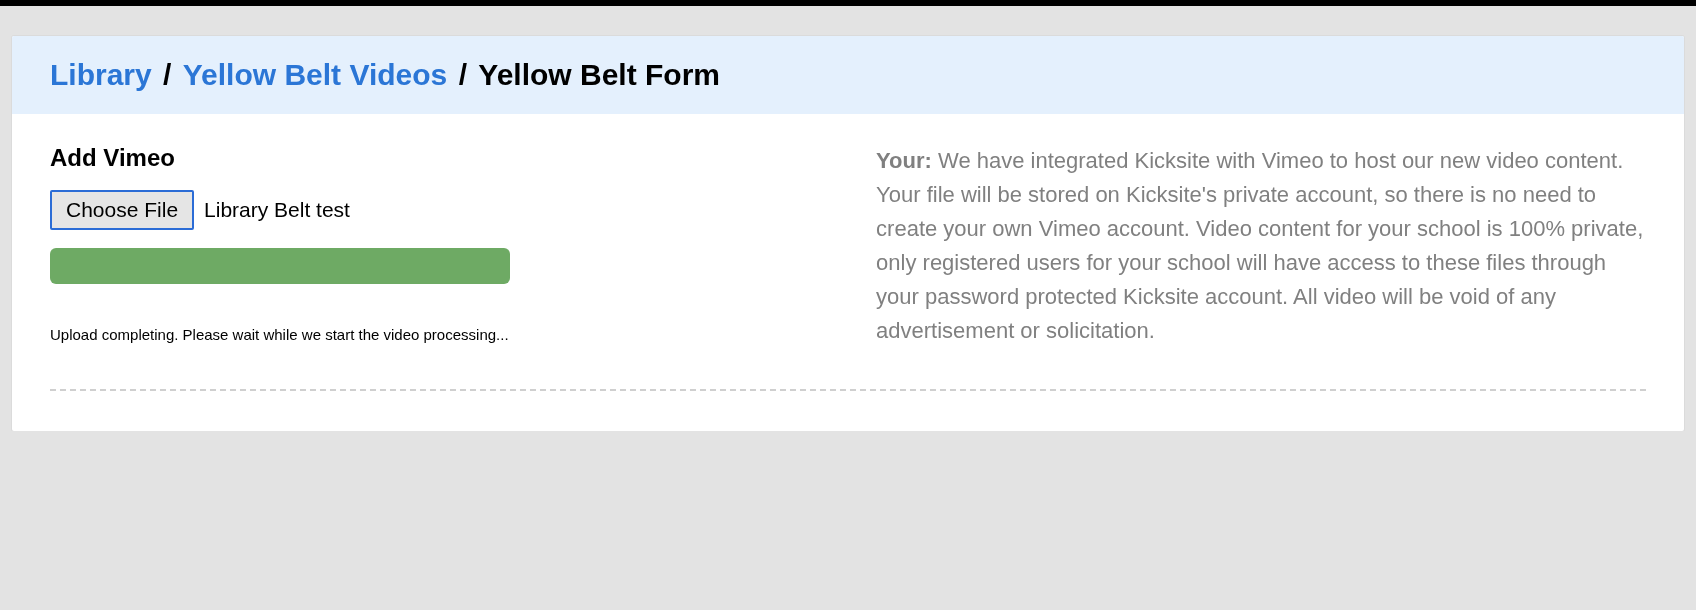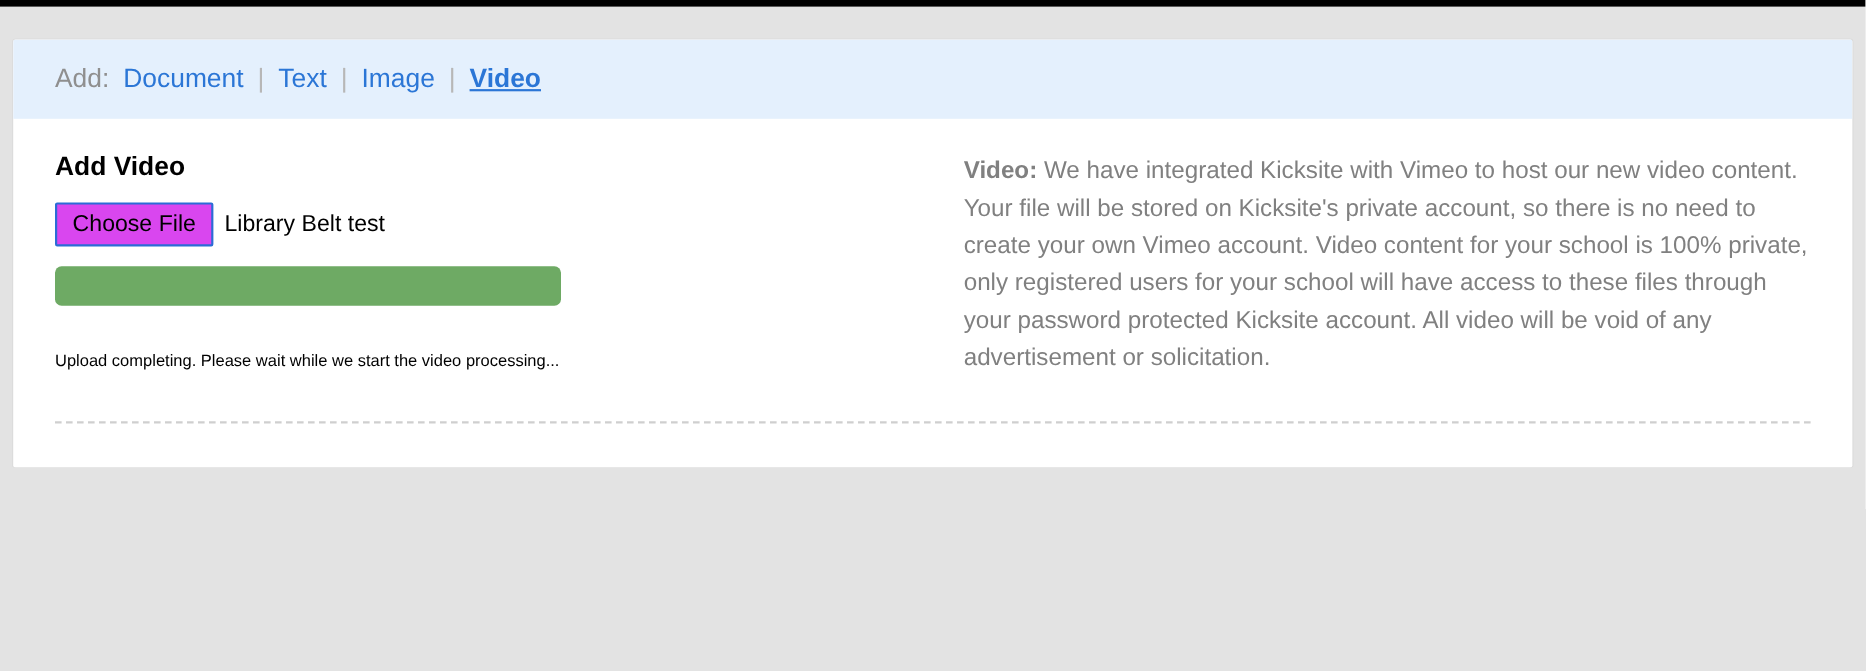--- a/index.html
+++ b/index.html
@@ -77,21 +77,21 @@
       font-weight: 700;
       margin-bottom: 18px;
     }
     .filerow {
       display: flex;
       align-items: center;
       gap: 10px;
       margin-bottom: 18px;
     }
     .file-btn {
-      background: #d946ef;
+      background: #e5e5e5;
       border: 2px solid #2b6cd6;
       border-radius: 2px;
       padding: 6px 14px;
       font-size: 21px;
       cursor: pointer;
       font-family: inherit;
     }
     .filename {
       font-size: 21px;
     }
@@ -121,49 +121,46 @@
   </style>
 </head>
 <body>
 
 <div class="topbar"></div>
 
 <div class="outer">
   <div class="panel">
 
     <div class="header">
-      <div class="addbar">
-        <span class="label">Add:</span>
-        <a href="#">Document</a>
-        <span class="pipe">|</span>
-        <a href="#">Text</a>
-        <span class="pipe">|</span>
-        <a href="#">Image</a>
-        <span class="pipe">|</span>
-        <a href="#" class="active">Video</a>
+      <div class="breadcrumb">
+        <a href="#">Library</a>
+        <span class="sep"> / </span>
+        <a href="#">Yellow Belt Videos</a>
+        <span class="sep"> / </span>
+        <span class="current">Yellow Belt Form</span>
       </div>
     </div>
 
     <div class="body">
       <div class="left">
-        <div class="section-title">Add Video</div>
+        <div class="section-title">Add Vimeo</div>
 
         <div class="filerow">
           <button class="file-btn">Choose File</button>
           <span class="filename">Library Belt test</span>
         </div>
 
         <div class="progress"></div>
 
         <div class="status">Upload completing. Please wait while we start the video processing...</div>
       </div>
 
       <div class="right">
         <p class="note">
-          <strong>Video:</strong>
+          <strong>Your:</strong>
           <span>We have integrated Kicksite with Vimeo to host our new video content. Your file will be stored on Kicksite's private account, so there is no need to create your own Vimeo account. Video content for your school is 100% private, only registered users for your school will have access to these files through your password protected Kicksite account. All video will be void of any advertisement or solicitation.</span>
         </p>
       </div>
     </div>
 
     <hr class="divider">
 
   </div>
 </div>
 

